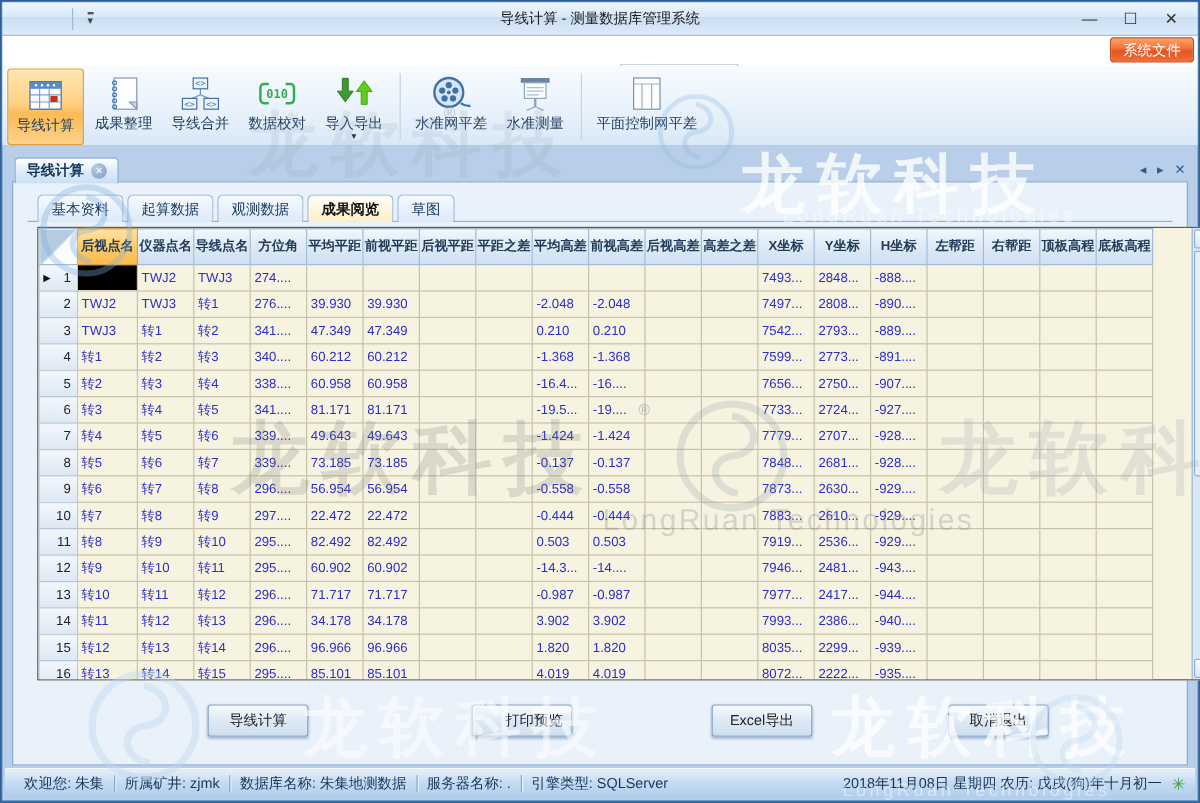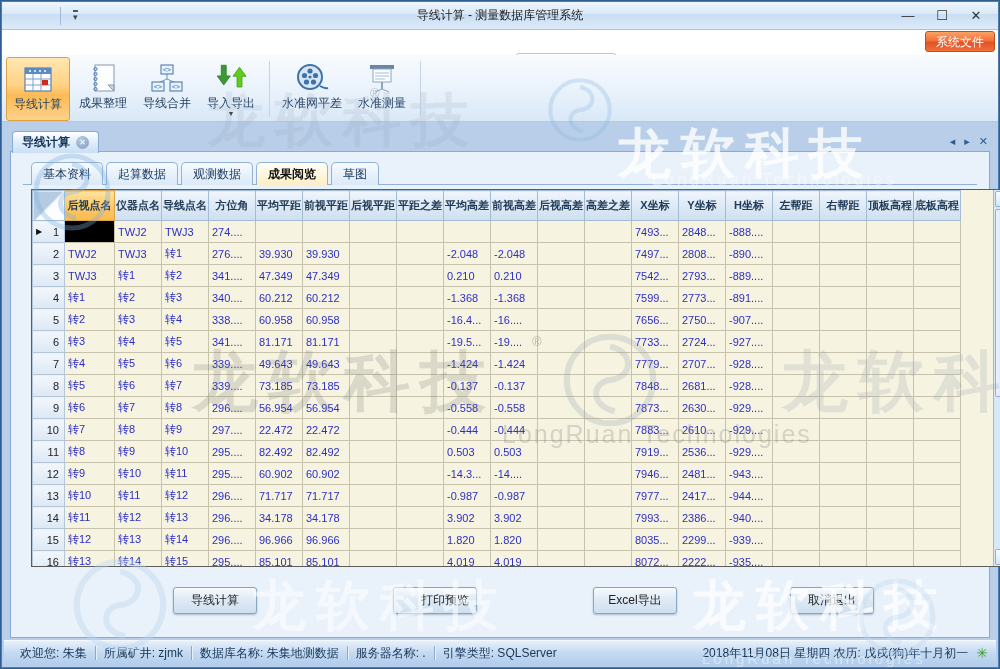--- a/index.html
+++ b/index.html
@@ -188,20 +188,29 @@
               <text x="17" y="10">&lt;&gt;</text>
               <text x="8" y="27">&lt;&gt;</text>
               <text x="26" y="27">&lt;&gt;</text>
             </g>
           </svg>
         </div>
         <div class="lbl">导线合并</div>
       </div>
       <div class="bigbtn">
         <div class="ic">
+          <svg width="34" height="32" viewBox="0 0 34 32">
+            <path d="M10 8 h-4 a3 3 0 0 0 -3 3 v10 a3 3 0 0 0 3 3 h4 M24 8 h4 a3 3 0 0 1 3 3 v10 a3 3 0 0 1 -3 3 h-4" fill="none" stroke="#2fae4e" stroke-width="2"></path>
+            <text x="17" y="20" font-size="10" font-family="monospace" font-weight="bold" fill="#2fae4e" text-anchor="middle">010</text>
+          </svg>
+        </div>
+        <div class="lbl">数据校对</div>
+      </div>
+      <div class="bigbtn">
+        <div class="ic">
           <svg width="32" height="32" viewBox="0 0 32 32">
             <path d="M10 4 v13 h5 l-8 11 -8 -11 h5 v-13 z" transform="translate(3,0) scale(0.82)" fill="#3c9a34" stroke="#2c7a26"></path>
             <path d="M22 28 v-13 h-5 l8 -11 8 11 h-5 v13 z" transform="translate(4,2) scale(0.82)" fill="#62cc1e" stroke="#3fa214"></path>
           </svg>
         </div>
         <div class="lbl">导入导出</div>
         <div class="dd">▾</div>
       </div>
       <div class="rsep"></div>
       <div class="bigbtn">
@@ -225,20 +234,29 @@
             <rect x="4" y="3" width="24" height="4" fill="#6b86a5"></rect>
             <rect x="7" y="7" width="18" height="13" fill="#fdfdff" stroke="#8aa5c5"></rect>
             <path d="M9 11h14 M9 14h14 M9 17h10" stroke="#9fc0de"></path>
             <rect x="15" y="20" width="2" height="7" fill="#8aa5c5"></rect>
             <path d="M16 27 l-7 3 M16 27 l7 3" stroke="#8aa5c5"></path>
           </svg>
         </div>
         <div class="lbl">水准测量</div>
       </div>
       <div class="rsep"></div>
+      <div class="bigbtn">
+        <div class="ic">
+          <svg width="32" height="32" viewBox="0 0 32 32">
+            <rect x="5" y="3" width="22" height="26" fill="#fdfdfd" stroke="#7a93ad"></rect>
+            <path d="M5 8 h22 M12 8 v21 M20 8 v21" stroke="#9ab0c8" fill="none"></path>
+          </svg>
+        </div>
+        <div class="lbl">平面控制网平差</div>
+      </div>
     </div>
 
   <div class="workspace">
     <div class="doctabbar">
       <div class="doctab">
         <span>导线计算</span>
         <span class="doctab-close">✕</span>
       </div>
       <div class="docnav">
         <span>◂</span>

